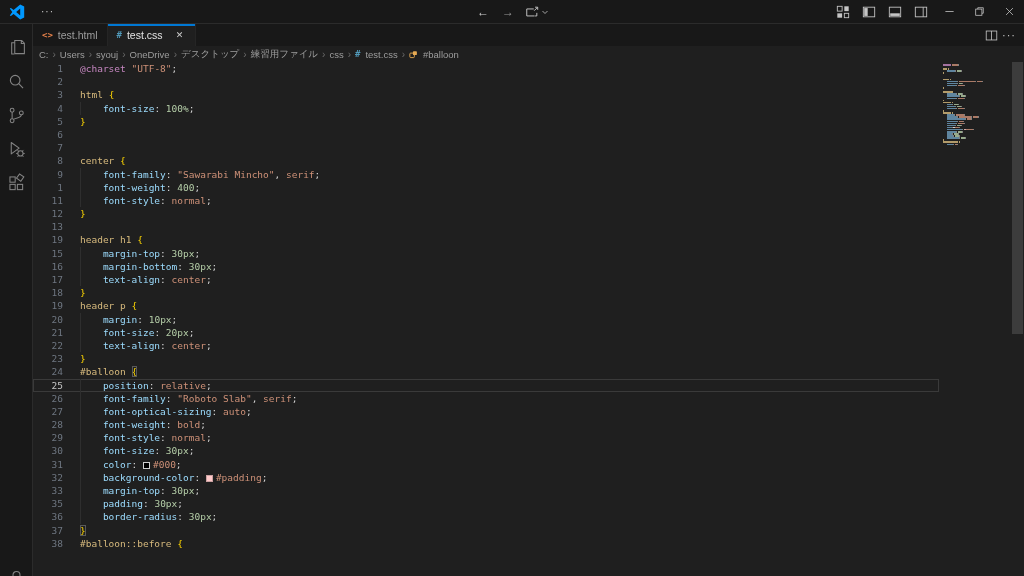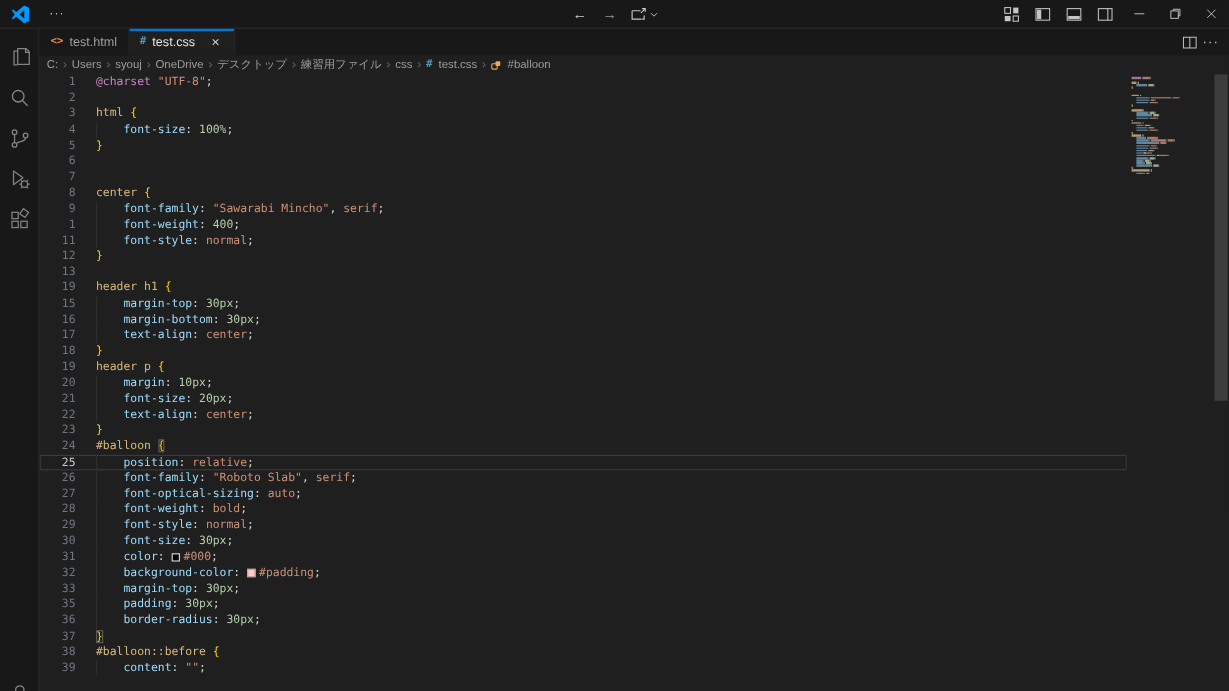--- a/index.html
+++ b/index.html
@@ -387,24 +387,20 @@
             <span class="cl-num">36</span>
             <span class="cl-code"><span class="tk-ws">    </span><span class="tk-prop">border-radius</span><span class="tk-pu">:</span><span class="tk-pl"> </span><span class="tk-num">30px</span><span class="tk-pu">;</span></span>
           </div>
           <div class="cl">
             <span class="cl-num">37</span>
             <span class="cl-code"><span class="tk-brm">}</span></span>
           </div>
           <div class="cl">
             <span class="cl-num">38</span>
             <span class="cl-code"><span class="tk-sel">#balloon::before</span><span class="tk-pl"> </span><span class="tk-br">{</span></span>
-          </div>
-          <div class="cl guide">
-            <span class="cl-num">39</span>
-            <span class="cl-code"><span class="tk-ws">    </span><span class="tk-prop">content</span><span class="tk-pu">:</span><span class="tk-pl"> </span><span class="tk-str">""</span><span class="tk-pu">;</span></span>
           </div>
         </div>
       <div class="minimap" id="minimap">
           <div class="mm-line"><span class="mm-seg" style="width: 7.6px; background: rgb(197, 134, 192);"></span><span class="mm-seg" style="width: 0.95px;"></span><span class="mm-seg" style="width: 6.65px; background: rgb(206, 145, 120);"></span><span class="mm-seg" style="width: 0.95px; background: rgb(154, 154, 154);"></span></div>
           <div class="mm-line"></div>
           <div class="mm-line"><span class="mm-seg" style="width: 3.8px; background: rgb(215, 186, 125);"></span><span class="mm-seg" style="width: 0.95px;"></span><span class="mm-seg" style="width: 0.95px; background: rgb(215, 186, 125);"></span></div>
           <div class="mm-line"><span class="mm-seg" style="width: 3.8px;"></span><span class="mm-seg" style="width: 8.55px; background: rgb(111, 159, 192);"></span><span class="mm-seg" style="width: 0.95px; background: rgb(154, 154, 154);"></span><span class="mm-seg" style="width: 0.95px;"></span><span class="mm-seg" style="width: 3.8px; background: rgb(181, 206, 168);"></span><span class="mm-seg" style="width: 0.95px; background: rgb(154, 154, 154);"></span></div>
           <div class="mm-line"><span class="mm-seg" style="width: 0.95px; background: rgb(215, 186, 125);"></span></div>
           <div class="mm-line"></div>
           <div class="mm-line"></div>

